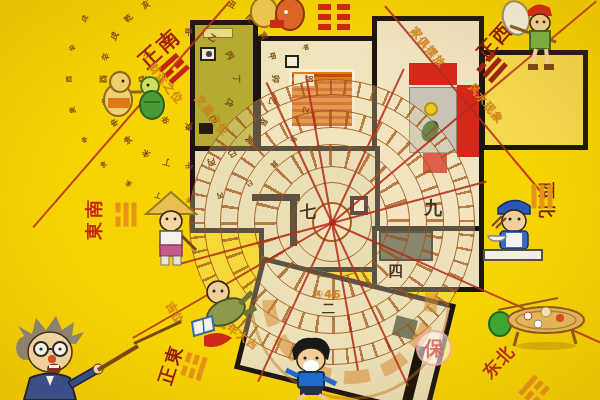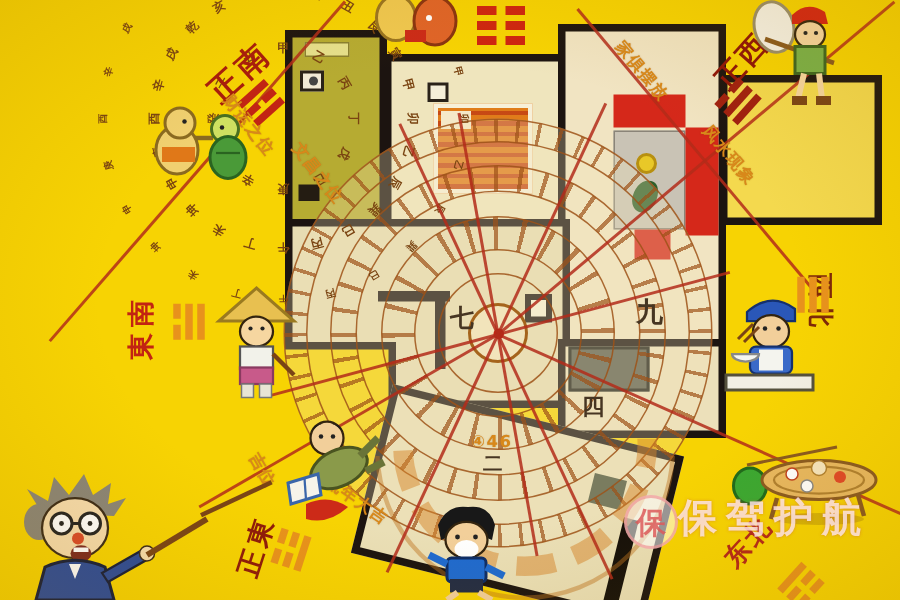--- a/index.html
+++ b/index.html
@@ -471,14 +471,13 @@
     <circle cx="72" cy="22" r="4" fill="#e04828"></circle>
     <circle cx="50" cy="28" r="4" fill="#fff" stroke="#888"></circle>
     <line x1="30" y1="36" x2="26" y2="50" stroke="#8a5a20" stroke-width="3"></line>
     <line x1="84" y1="34" x2="88" y2="48" stroke="#8a5a20" stroke-width="3"></line>
     <ellipse cx="58" cy="50" rx="30" ry="4" fill="rgba(120,80,20,.25)"></ellipse>
   </svg>
 
   <div class="vignette z7"></div>
 
   <div id="watermark-logo" class="z8">保</div>
-  <span id="watermark-brand" class="z8">保驾护航</span>
 </div>
 
 </body></html>

